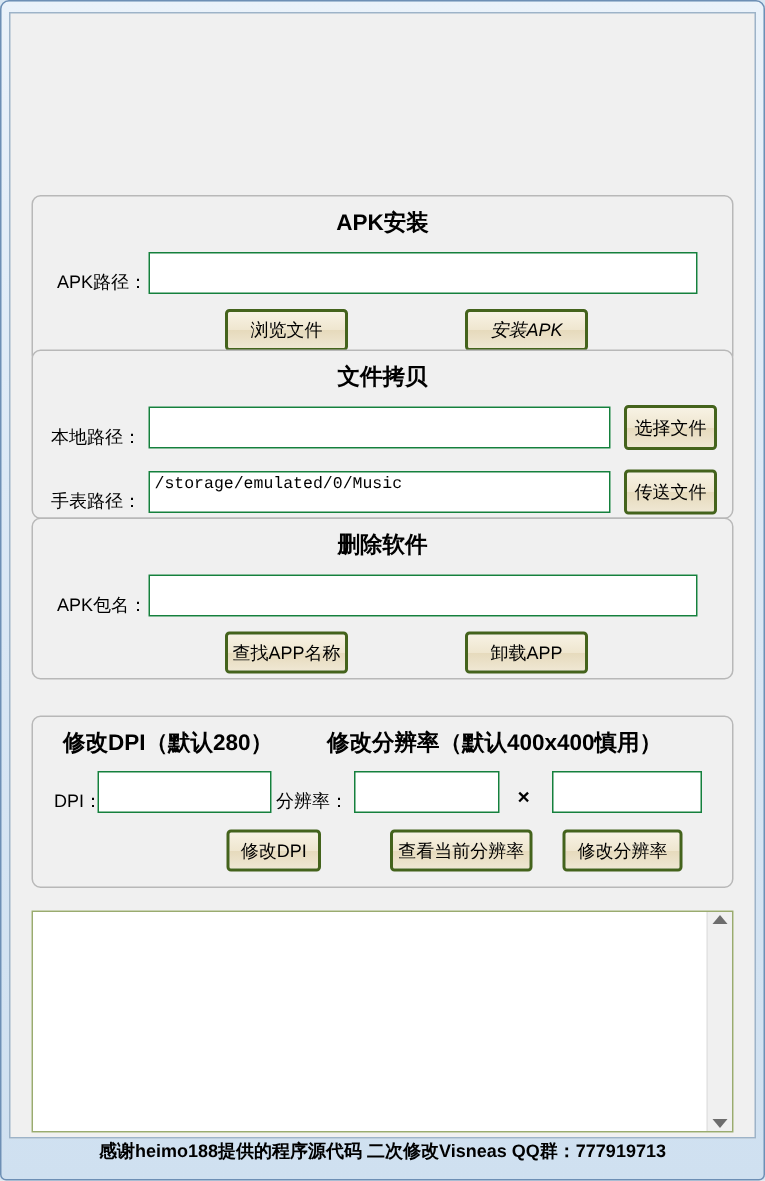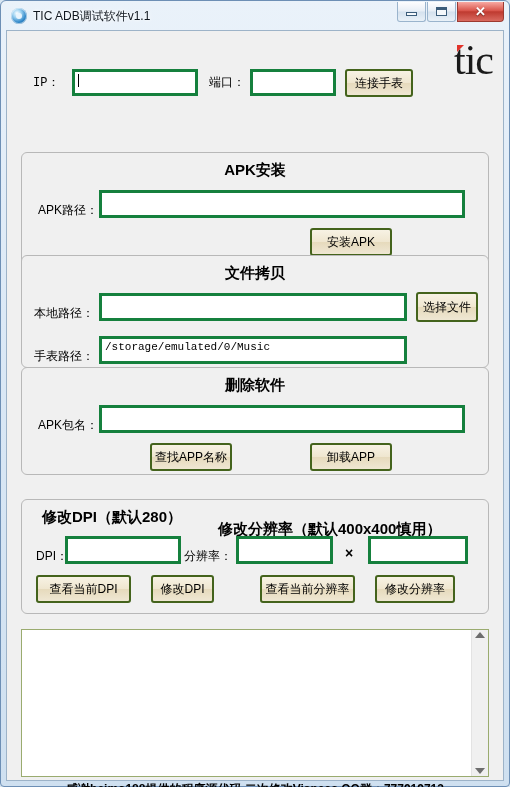--- a/index.html
+++ b/index.html
@@ -107,21 +107,21 @@
   }
   .lbl {
     font-size: 12px;
     color: #000;
     white-space: nowrap;
   }
   .lbl-mono { font-family: "Liberation Mono","DejaVu Sans Mono",monospace; }
 
   .tbox {
     background: #ffffff;
-    border: 3px solid #15803d;
+    border: 1px solid #15803d;
     font-family: "Liberation Mono","DejaVu Sans Mono",monospace;
     font-size: 11px;
     color: #000;
     padding: 2px 3px;
     line-height: 1.25;
     overflow: hidden;
     white-space: nowrap;
   }
   .caret {
     display: inline-block;
@@ -232,92 +232,64 @@
     font-size: 14px;
     font-weight: bold;
     color: #000;
   }
 </style>
 </head>
 <body>
 
 <div class="window">
 
-  <div class="titlebar">
-    <div class="title-icon"></div>
-    <div class="title-text">TIC ADB调试软件v1.1</div>
-    <div class="win-controls">
-      <div class="wbtn">
-        <div class="glyph-min"></div>
-      </div>
-      <div class="wbtn">
-        <div class="glyph-max"></div>
-      </div>
-      <div class="wbtn close">
-        <span class="glyph-close">✕</span>
-      </div>
-    </div>
-  </div>
 
   <div class="client">
 
-    <div class="conn-row">
-      <div class="lbl lbl-mono" style="position:absolute;left:26px;top:51px;transform:translateY(-50%);">IP：</div>
-      <div class="tbox" style="position:absolute;left:65px;top:38px;width:126px;height:27px;"><span class="caret"></span></div>
-
-      <div class="lbl" style="position:absolute;left:202px;top:51px;transform:translateY(-50%);">端口：</div>
-      <div class="tbox" style="position:absolute;left:243px;top:38px;width:86px;height:27px;"></div>
-
-      <div class="gbtn" style="position:absolute;left:338px;top:38px;width:68px;height:28px;">连接手表</div>
-
-      <div class="logo">
-        <span>tic</span>
-        <span class="tick"></span>
-      </div>
-    </div>
 
     <div class="group" style="left:14px;top:82px;width:468px;height:113px;margin-top:39px;">
       <div class="group-title" style="margin-top:8px;">APK安装</div>
       <div class="lbl" style="position:absolute;left:16px;top:49px;">APK路径：</div>
       <div class="tbox" style="position:absolute;left:77px;top:37px;width:366px;height:28px;"></div>
-      <div class="gbtn" style="position:absolute;left:288px;top:75px;width:82px;height:28px;">安装APK</div>
+      <div class="gbtn" style="position:absolute;left:128px;top:75px;width:82px;height:28px;">浏览文件</div>
+      <div class="gbtn" style="position:absolute;left:288px;top:75px;width:82px;height:28px;font-style:italic;">安装APK</div>
     </div>
 
     <div class="group" style="left:14px;top:224px;width:468px;height:113px;">
       <div class="group-title" style="margin-top:8px;">文件拷贝</div>
 
       <div class="lbl" style="position:absolute;left:12px;top:49px;">本地路径：</div>
       <div class="tbox" style="position:absolute;left:77px;top:37px;width:308px;height:28px;"></div>
       <div class="gbtn" style="position:absolute;left:394px;top:36px;width:62px;height:30px;">选择文件</div>
 
       <div class="lbl" style="position:absolute;left:12px;top:92px;">手表路径：</div>
       <div class="tbox" style="position:absolute;left:77px;top:80px;width:308px;height:28px;">/storage/emulated/0/Music</div>
+      <div class="gbtn" style="position:absolute;left:394px;top:79px;width:62px;height:30px;">传送文件</div>
     </div>
 
     <div class="group" style="left:14px;top:336px;width:468px;height:108px;">
       <div class="group-title" style="margin-top:8px;">删除软件</div>
       <div class="lbl" style="position:absolute;left:16px;top:49px;">APK包名：</div>
       <div class="tbox" style="position:absolute;left:77px;top:37px;width:366px;height:28px;"></div>
       <div class="gbtn" style="position:absolute;left:128px;top:75px;width:82px;height:28px;">查找APP名称</div>
       <div class="gbtn" style="position:absolute;left:288px;top:75px;width:82px;height:28px;">卸载APP</div>
     </div>
 
     <div class="group" style="left:14px;top:468px;width:468px;height:115px;">
       <div class="dpi-title" style="position:absolute;left:20px;top:8px;">修改DPI（默认280）</div>
-      <div class="dpi-title" style="position:absolute;left:196px;top:20px;">修改分辨率（默认400x400慎用）</div>
+      <div class="dpi-title" style="position:absolute;left:196px;top:8px;">修改分辨率（默认400x400慎用）</div>
 
       <div class="lbl" style="position:absolute;left:14px;top:48px;">DPI：</div>
       <div class="tbox" style="position:absolute;left:43px;top:36px;width:116px;height:28px;"></div>
 
       <div class="lbl" style="position:absolute;left:162px;top:48px;">分辨率：</div>
       <div class="tbox" style="position:absolute;left:214px;top:36px;width:97px;height:28px;"></div>
       <div class="xmark" style="position:absolute;left:323px;top:45px;">×</div>
       <div class="tbox" style="position:absolute;left:346px;top:36px;width:100px;height:28px;"></div>
 
-      <div class="gbtn" style="position:absolute;left:14px;top:75px;width:95px;height:28px;">查看当前DPI</div>
       <div class="gbtn" style="position:absolute;left:117px;top:75px;width:63px;height:28px;margin-left:12px;">修改DPI</div>
       <div class="gbtn" style="position:absolute;left:238px;top:75px;width:95px;height:28px;">查看当前分辨率</div>
       <div class="gbtn" style="position:absolute;left:353px;top:75px;width:80px;height:28px;">修改分辨率</div>
     </div>
 
     <div class="logwrap">
       <div class="logarea"></div>
       <div class="vscroll">
         <div class="arrow-up"></div>
         <div class="arrow-down"></div>

